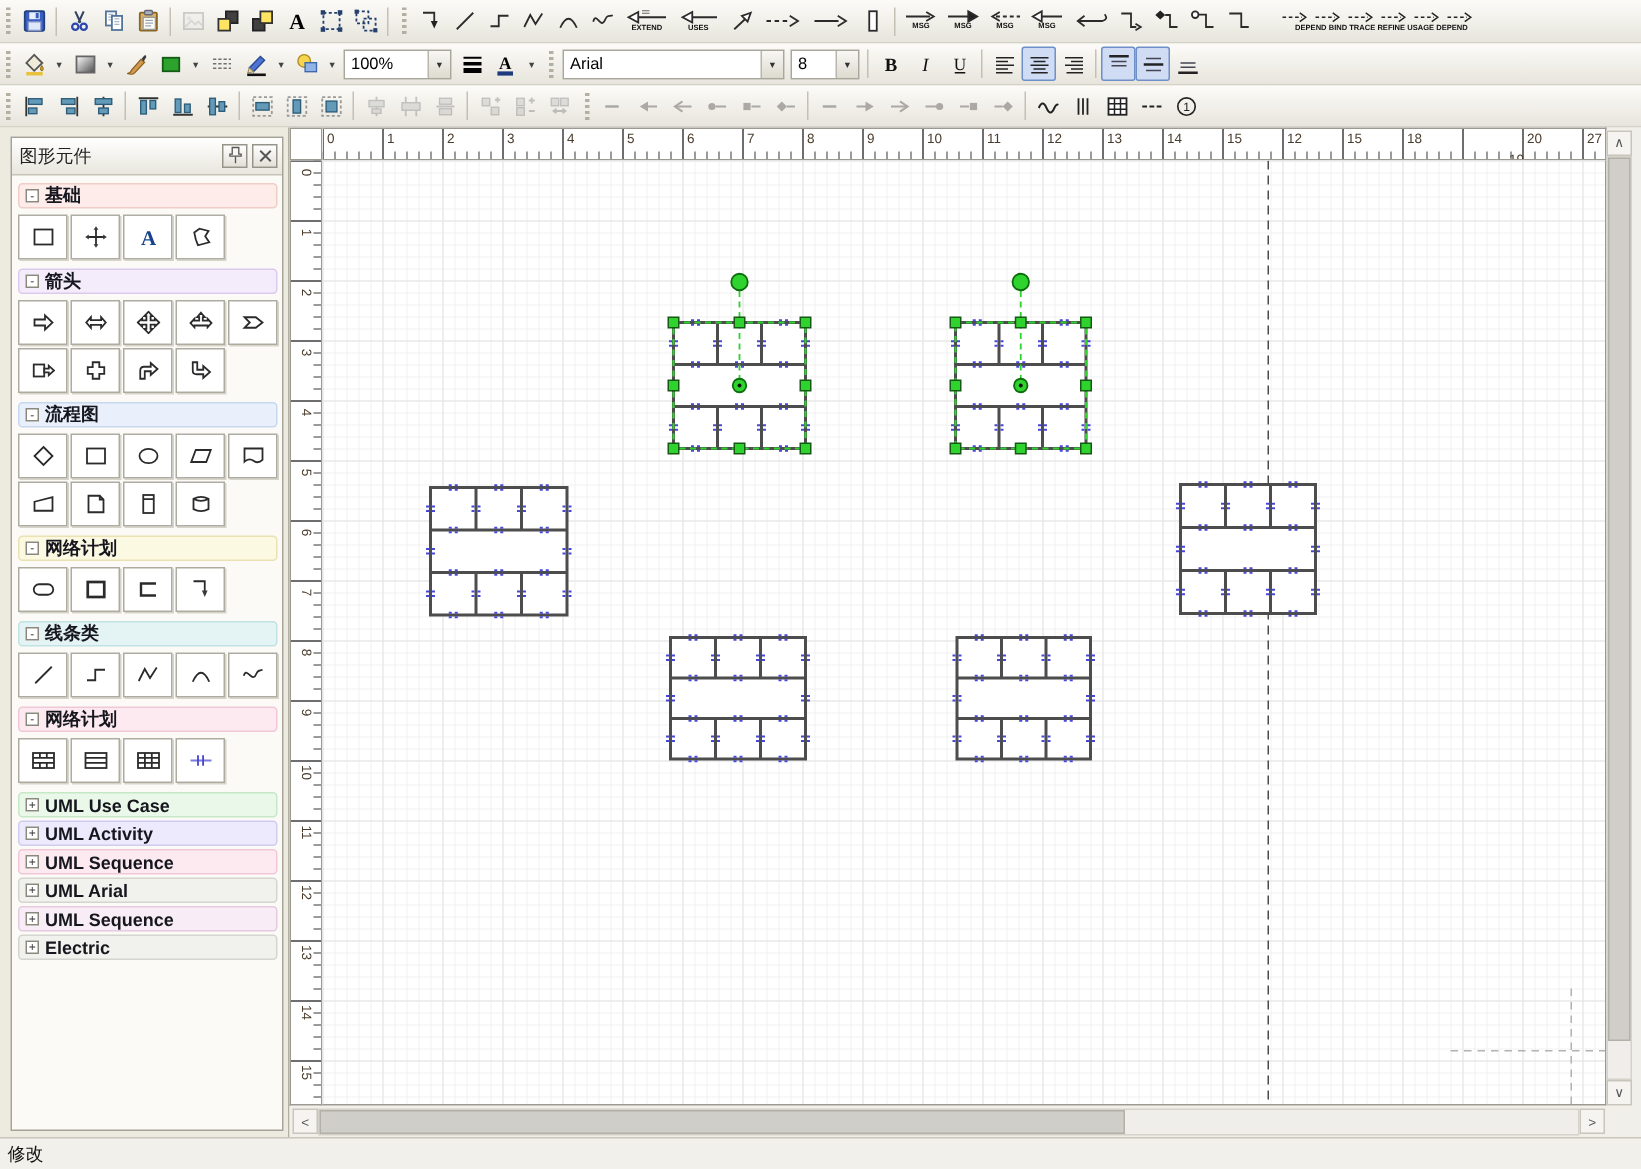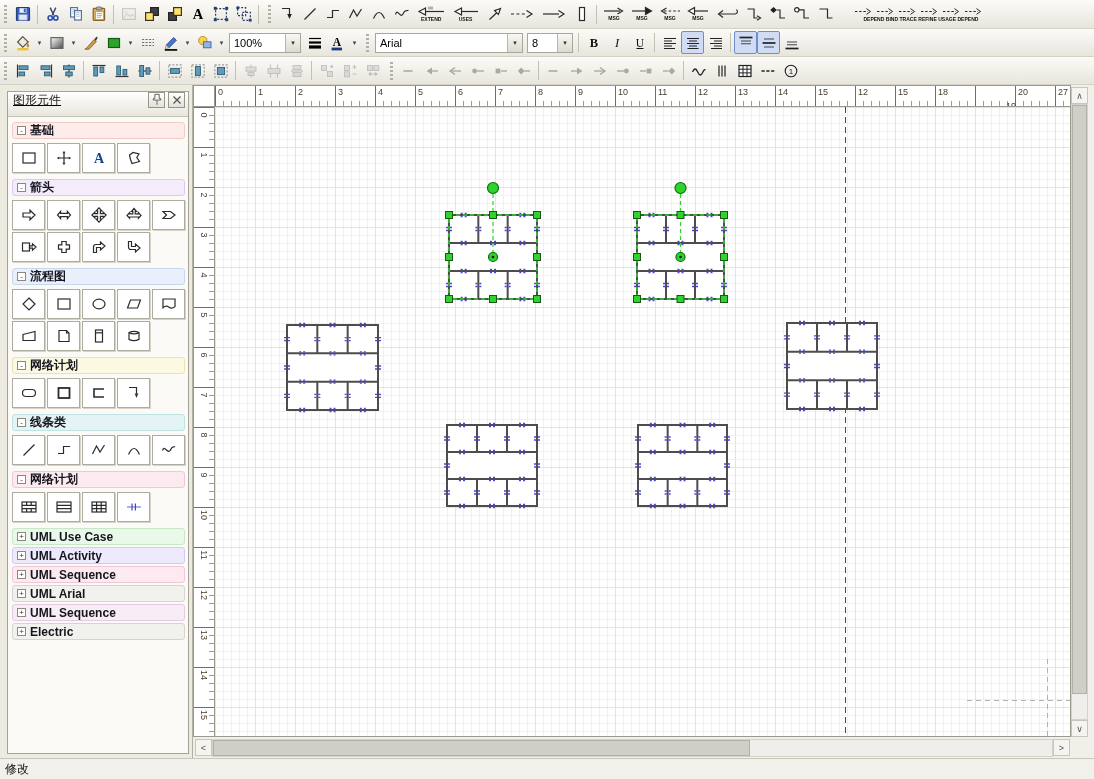--- a/index.html
+++ b/index.html
@@ -21,22 +21,22 @@
 .combo{height:20px;background:#fff;border:1px solid #a9a79c;display:flex;align-items:center;
  font-size:11px;margin:0 2px;}
 .combo .cval{padding-left:4px;flex:1;white-space:nowrap;overflow:hidden;}
 .combo .carr{width:15px;height:100%;border-left:1px solid #b9b6ab;background:linear-gradient(#f8f7f4,#dddacf);
  display:flex;align-items:center;justify-content:center;font-size:7px;color:#333;}
 .sublabel{font-size:7px;line-height:6px;font-weight:bold;color:#111;transform:scale(.72);transform-origin:center top;white-space:nowrap;}
 
 #sidebar{position:absolute;left:0;top:85px;width:193px;bottom:21px;background:#edeadf;
  border-right:1px solid #b2afa3;padding:6px 3px 4px 7px;}
 .panel{background:#fbfaf6;border:1px solid #a5a398;height:100%;display:flex;flex-direction:column;}
-.panel-title{height:25px;flex:none;display:flex;padding:0 3px 0 5px;
- background:linear-gradient(#ffffff,#e8e6dd);border-bottom:1px solid #c6c3b7;text-decoration:underline;}
+.panel-title{height:25px;flex:none;display:flex;align-items:center;padding:0 3px 0 5px;
+ background:linear-gradient(#ffffff,#e8e6dd);border-bottom:1px solid #c6c3b7;}
 .panel-title .ttl{flex:1;font-size:12px;color:#222;}
 .title-btn{width:17px;height:16px;border:1px solid #979589;background:linear-gradient(#fff,#e2e0d6);
  margin-left:3px;display:flex;align-items:center;justify-content:center;}
 .panel-body{flex:1;overflow:hidden;padding:3px 2px 3px 3px;}
 .sec-header{height:17px;display:flex;align-items:center;gap:4px;border-radius:3px;border:1px solid;
  margin:2px 1px;padding:0 4px;font-weight:bold;font-size:12px;color:#16161e;}
 .toggle{width:9px;height:9px;flex:none;border:1px solid #8b897e;background:#fff;font-size:8px;
  line-height:7px;text-align:center;color:#333;font-weight:normal;}
 .items{display:flex;flex-wrap:wrap;gap:2px;padding:2px 1px 4px 1px;}
 .shape-btn{width:33px;height:30px;background:#fff;border:1px solid #aeaca1;

